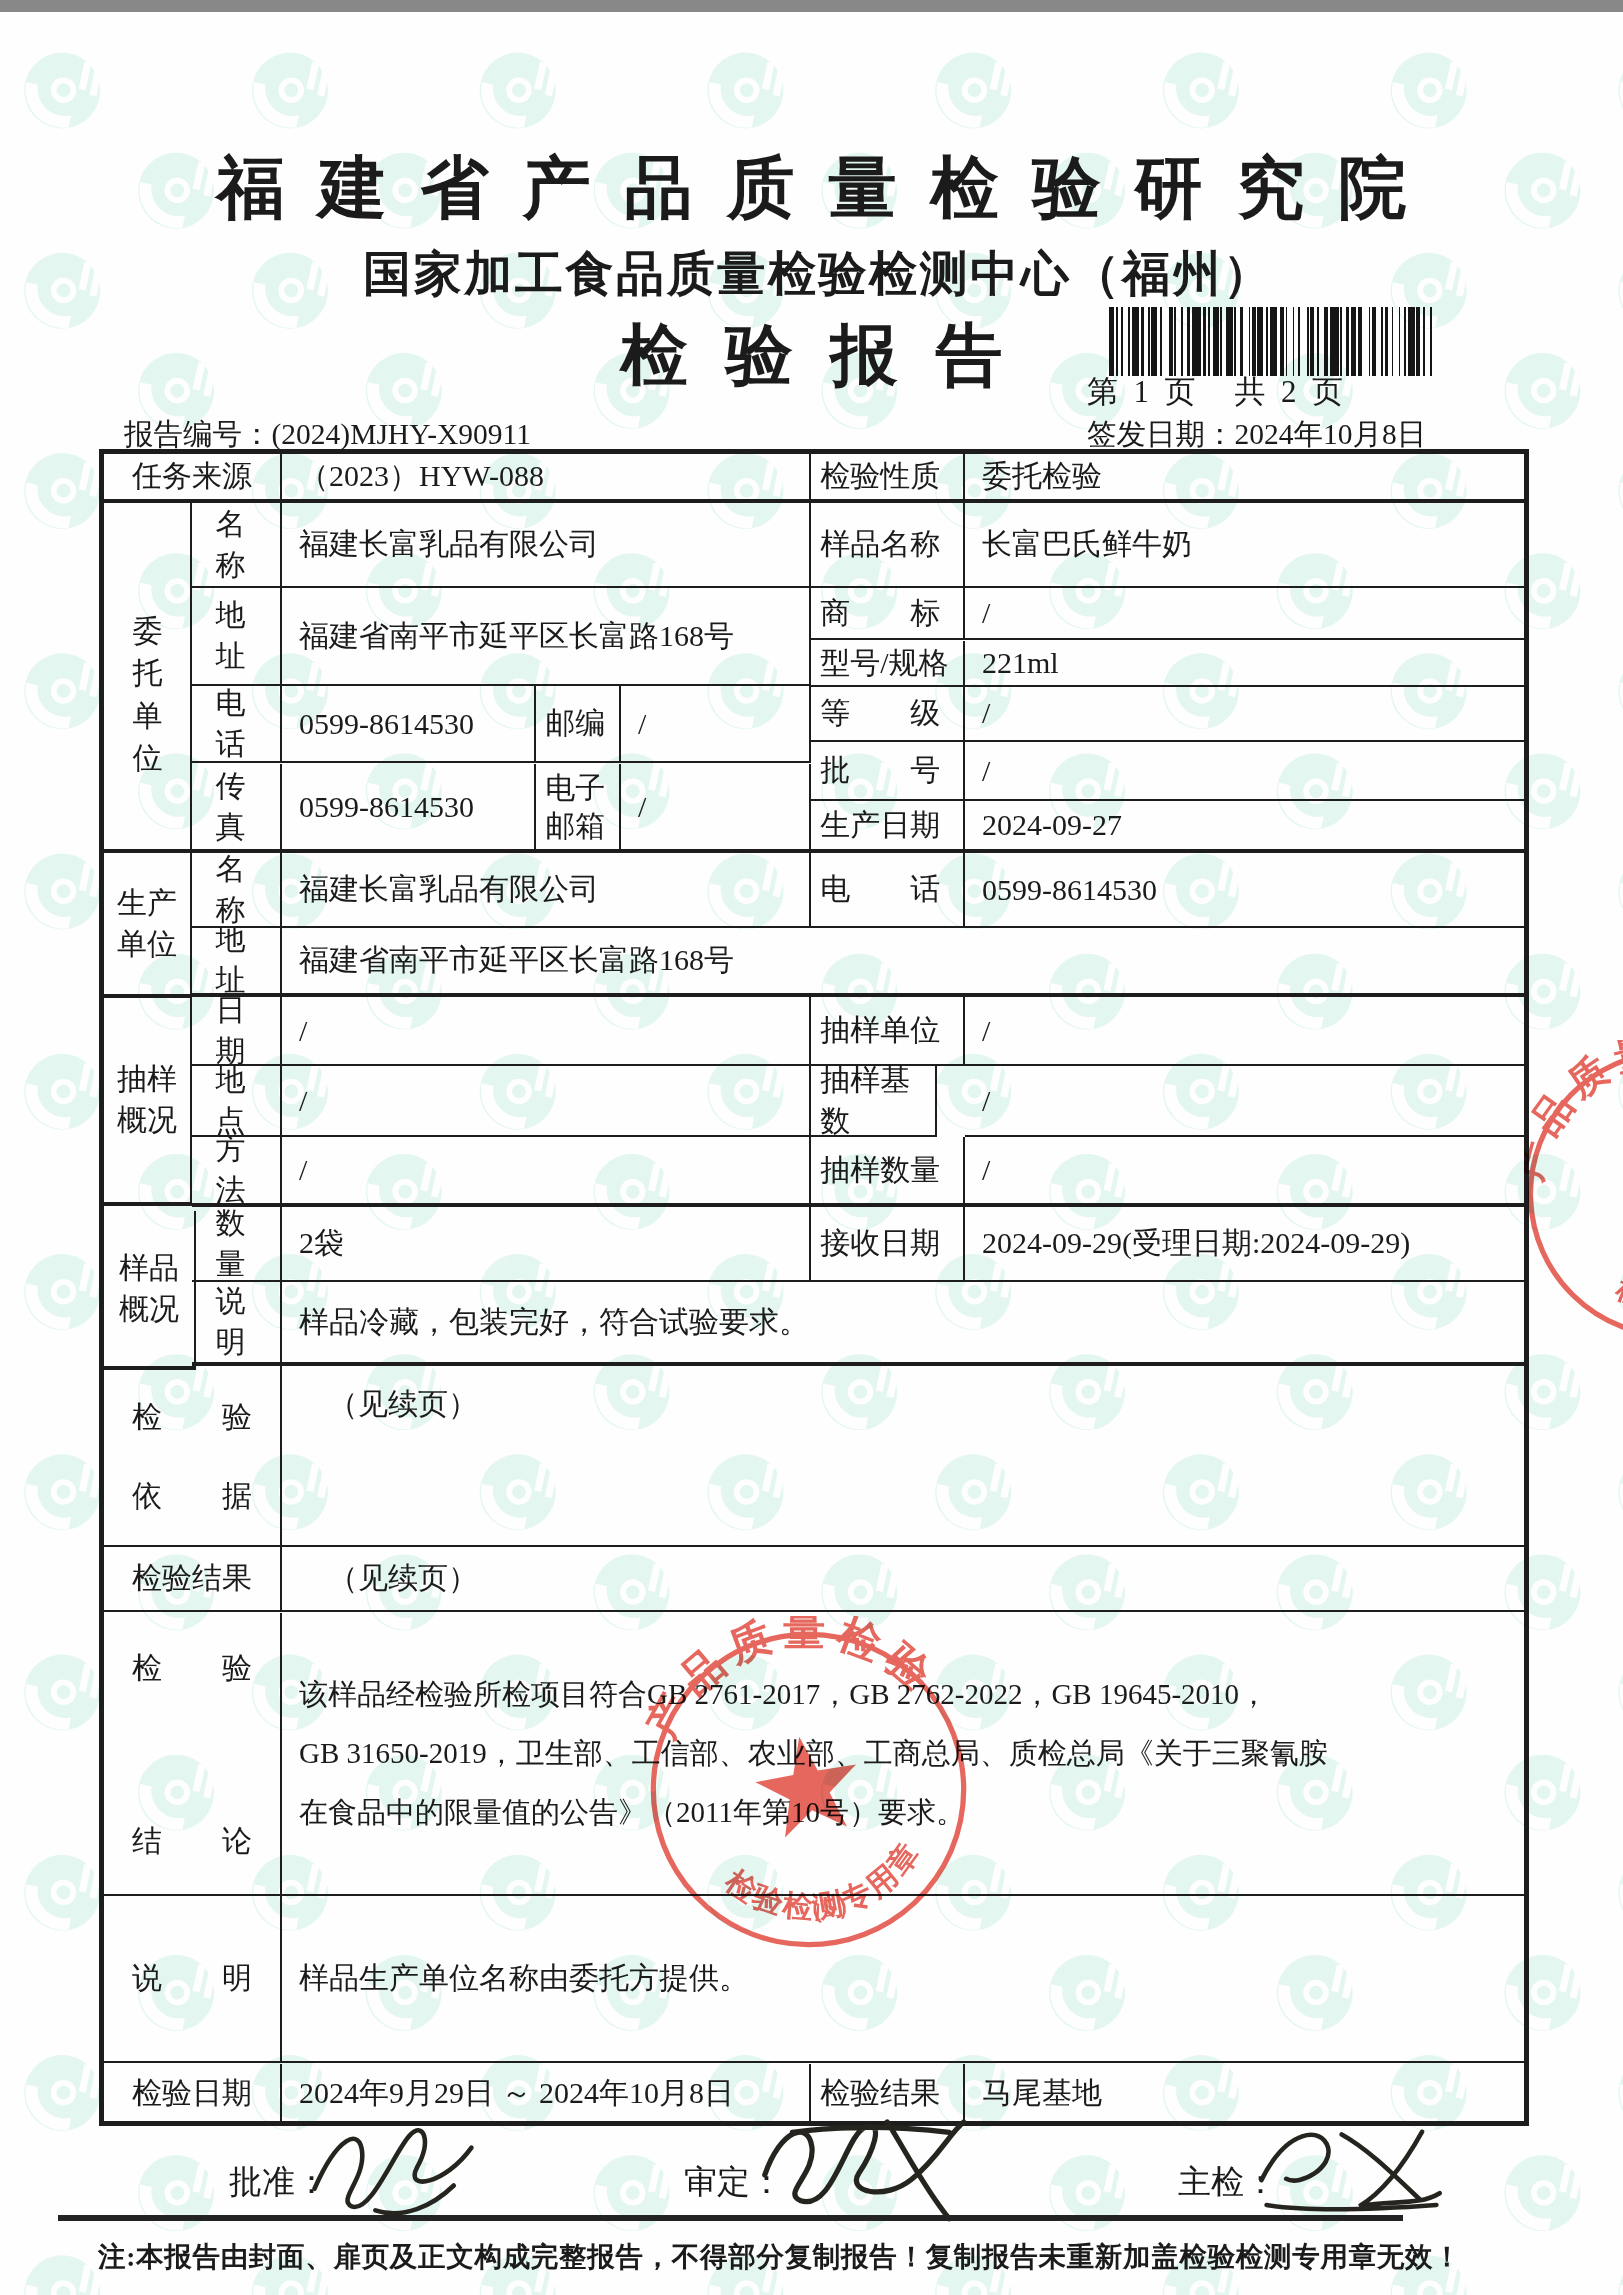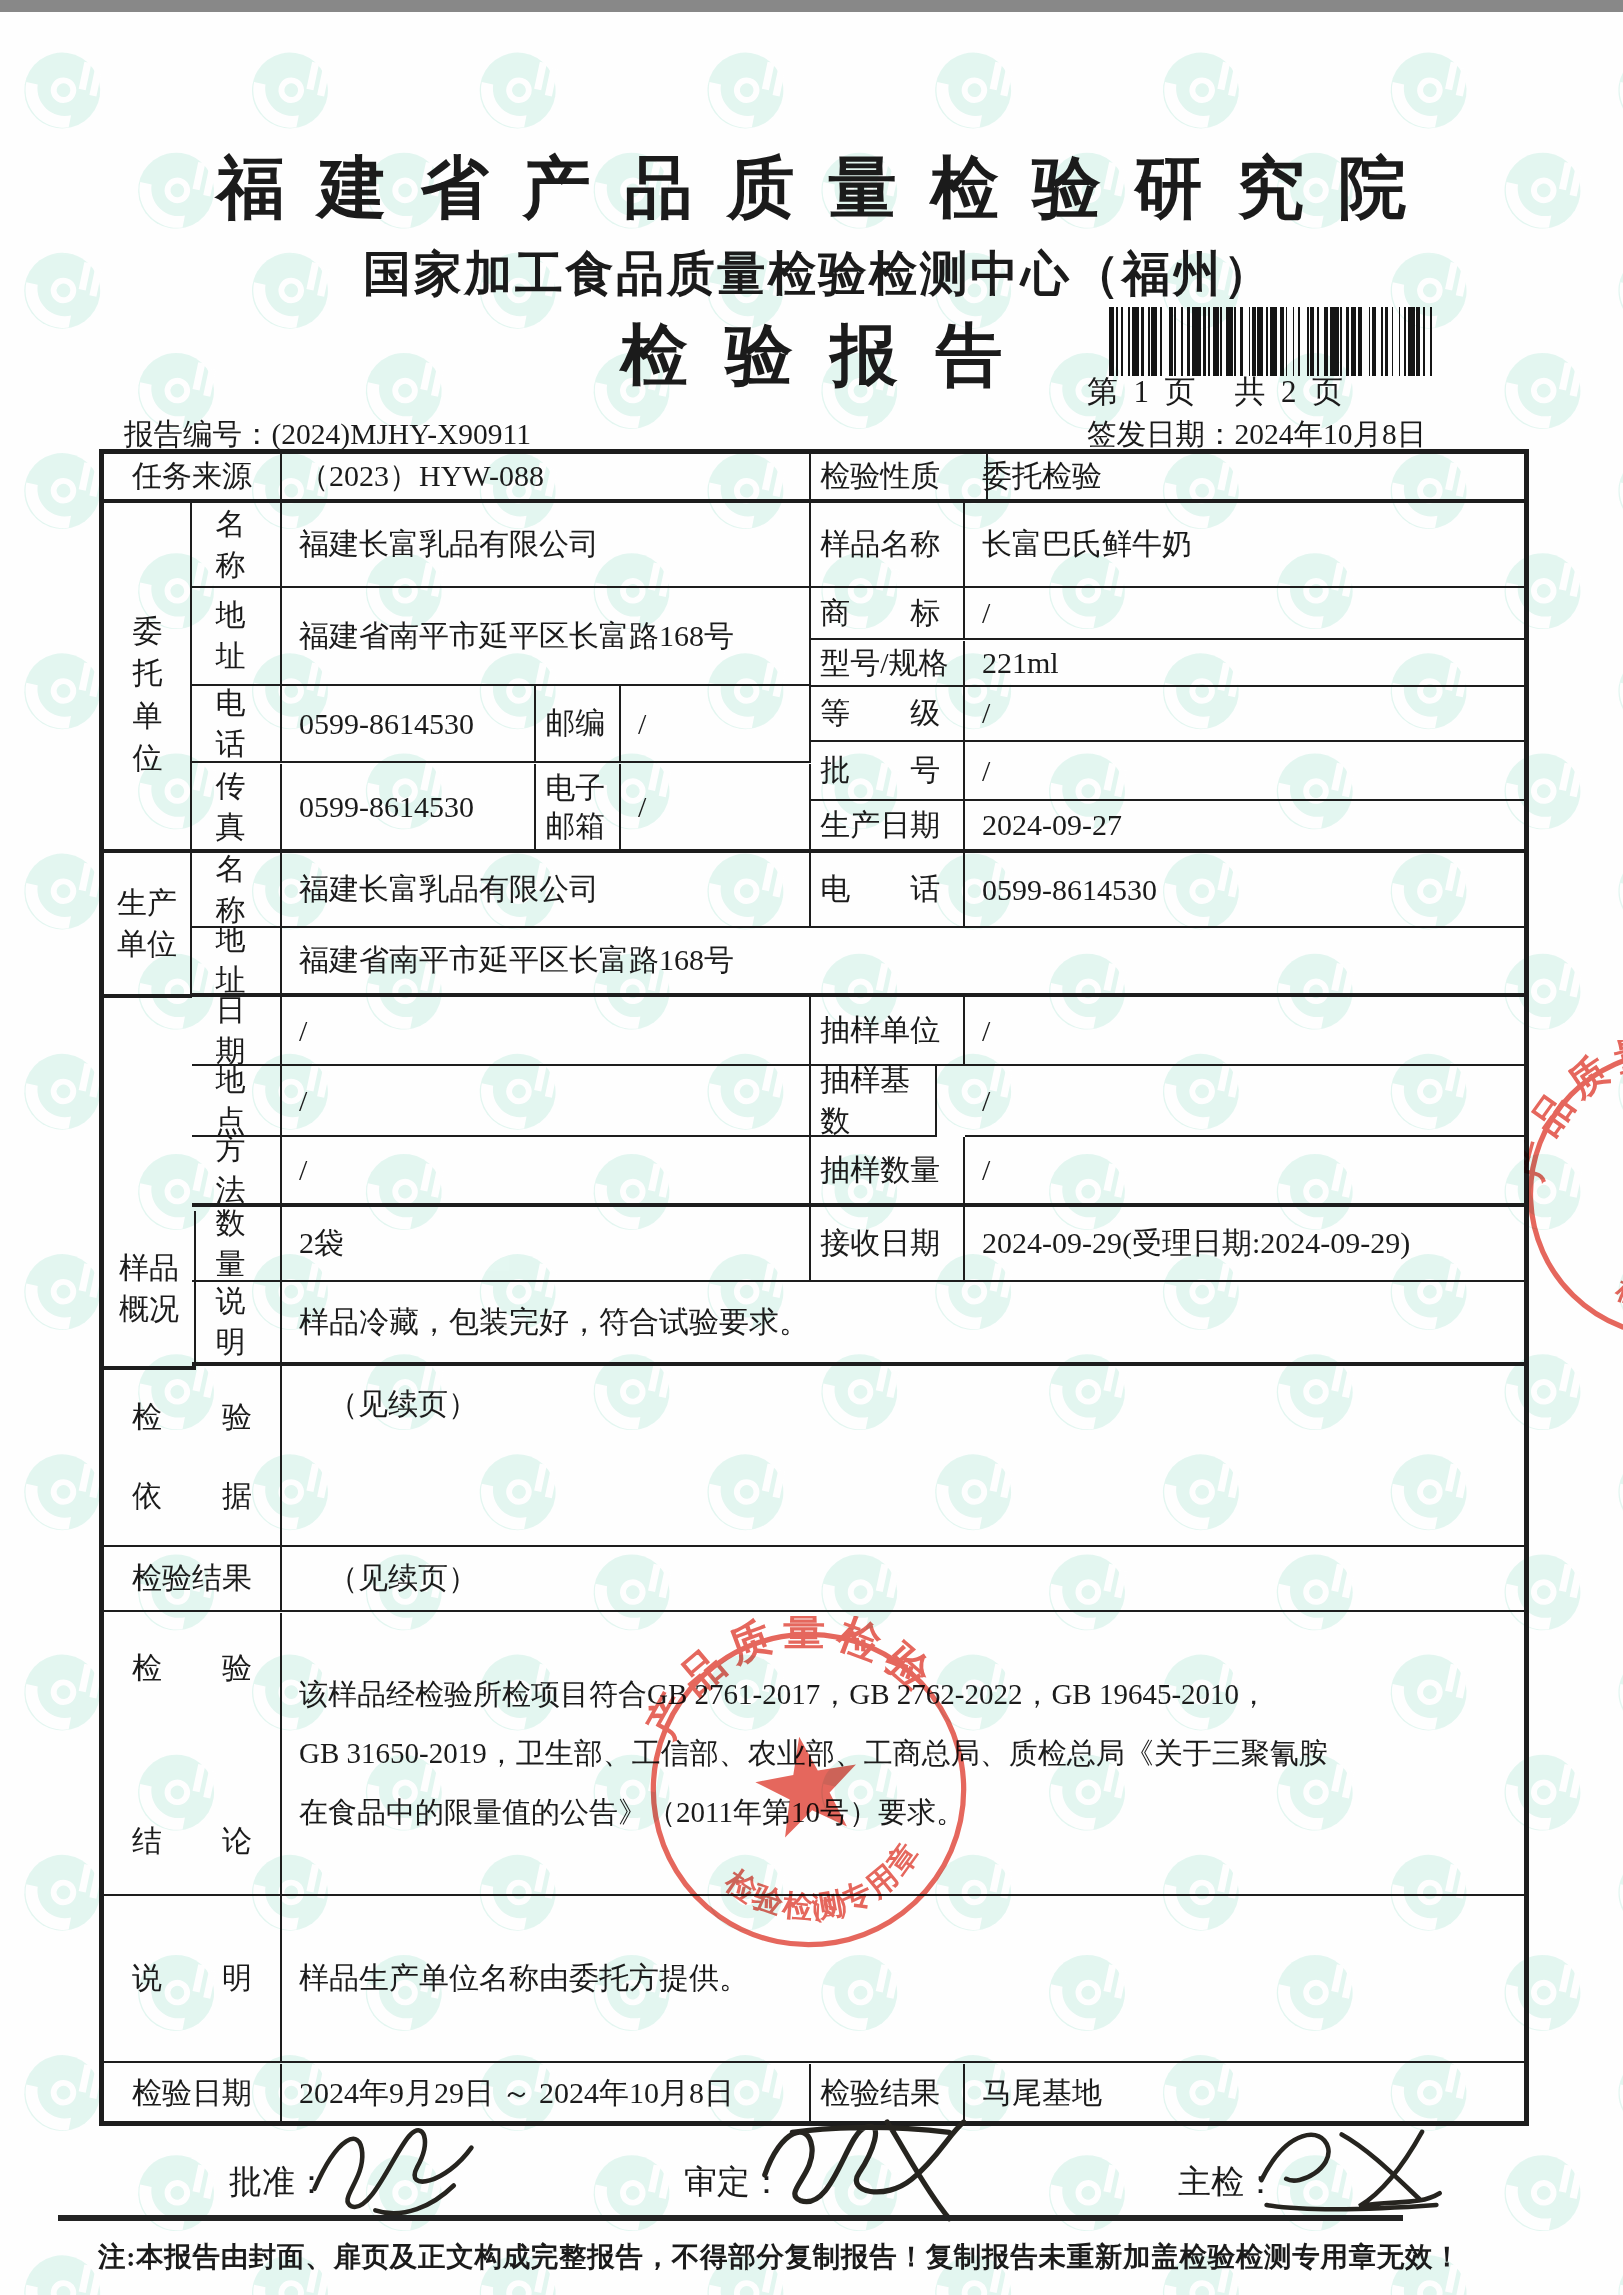--- a/index.html
+++ b/index.html
@@ -1439,21 +1439,21 @@
       <i style="width:3.5px;background:transparent"></i>
     </div>
   <div class="pageinfo">第 1 页　共 2 页</div>
   <div class="meta meta-l"><span>报告编号：</span><span>(2024)MJHY-X90911</span></div>
   <div class="meta meta-r"><span>签发日期：</span><span>2024年10月8日</span></div>
 
   <div class="tbl">
 
     <div class="c ctr tb" style="left:0;top:0;width:178px;height:49px">任务来源</div>
     <div class="c tb" style="left:178px;top:0;width:529px;height:49px">（2023）HYW-088</div>
-    <div class="c dl tb" style="left:707px;top:0;width:177px;height:49px">检验性质</div>
+    <div class="c dl tb" style="left:707px;top:0;width:154px;height:49px">检验性质</div>
     <div class="c nr tb" style="left:861px;top:0;width:560px;height:49px">委托检验</div>
 
     <div class="c vert tb" style="left:0;top:49px;width:88px;height:350px">委托单位</div>
     <div class="c lbl" style="left:88px;top:49px;width:90px;height:85px">名　称</div>
     <div class="c" style="left:178px;top:49px;width:529px;height:85px">福建长富乳品有限公司</div>
     <div class="c dl" style="left:707px;top:49px;width:154px;height:85px">样品名称</div>
     <div class="c nr" style="left:861px;top:49px;width:560px;height:85px">长富巴氏鲜牛奶</div>
 
     <div class="c lbl" style="left:88px;top:134px;width:90px;height:98px">地　址</div>
     <div class="c" style="left:178px;top:134px;width:529px;height:98px">福建省南平市延平区长富路168号</div>
@@ -1482,20 +1482,23 @@
     <div class="c wrap2 tb" style="left:0;top:399px;width:88px;height:145px">
         <span>生产单位</span>
       </div>
     <div class="c lbl" style="left:88px;top:399px;width:90px;height:75px">名　称</div>
     <div class="c" style="left:178px;top:399px;width:529px;height:75px">福建长富乳品有限公司</div>
     <div class="c dl" style="left:707px;top:399px;width:154px;height:75px">电　　话</div>
     <div class="c nr" style="left:861px;top:399px;width:560px;height:75px">0599-8614530</div>
     <div class="c lbl tb" style="left:88px;top:473px;width:90px;height:70px">地　址</div>
     <div class="c nr tb" style="left:178px;top:473px;width:1242px;height:70px">福建省南平市延平区长富路168号</div>
 
+    <div class="c wrap2 tb" style="left:0;top:543px;width:88px;height:209px">
+        <span>抽样概况</span>
+      </div>
     <div class="c lbl" style="left:88px;top:543px;width:90px;height:69px">日　期</div>
     <div class="c" style="left:178px;top:543px;width:529px;height:69px">/</div>
     <div class="c dl" style="left:707px;top:543px;width:154px;height:69px">抽样单位</div>
     <div class="c nr" style="left:861px;top:543px;width:560px;height:69px">/</div>
     <div class="c lbl" style="left:88px;top:612px;width:90px;height:71px">地　点</div>
     <div class="c" style="left:178px;top:612px;width:529px;height:71px">/</div>
     <div class="c dl" style="left:707px;top:612px;width:126px;height:71px">抽样基数</div>
     <div class="c nr" style="left:861px;top:612px;width:560px;height:71px">/</div>
     <div class="c lbl tb" style="left:88px;top:683px;width:90px;height:70px">方　法</div>
     <div class="c tb" style="left:178px;top:683px;width:529px;height:70px">/</div>

